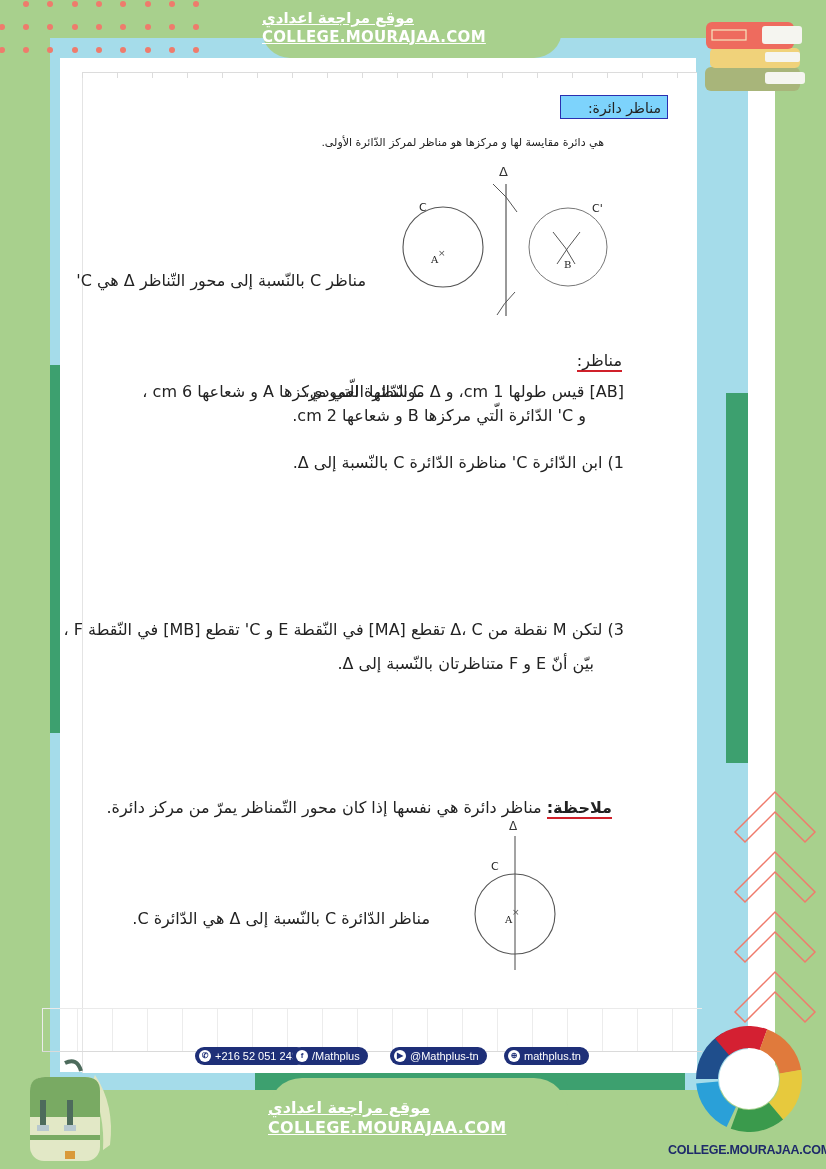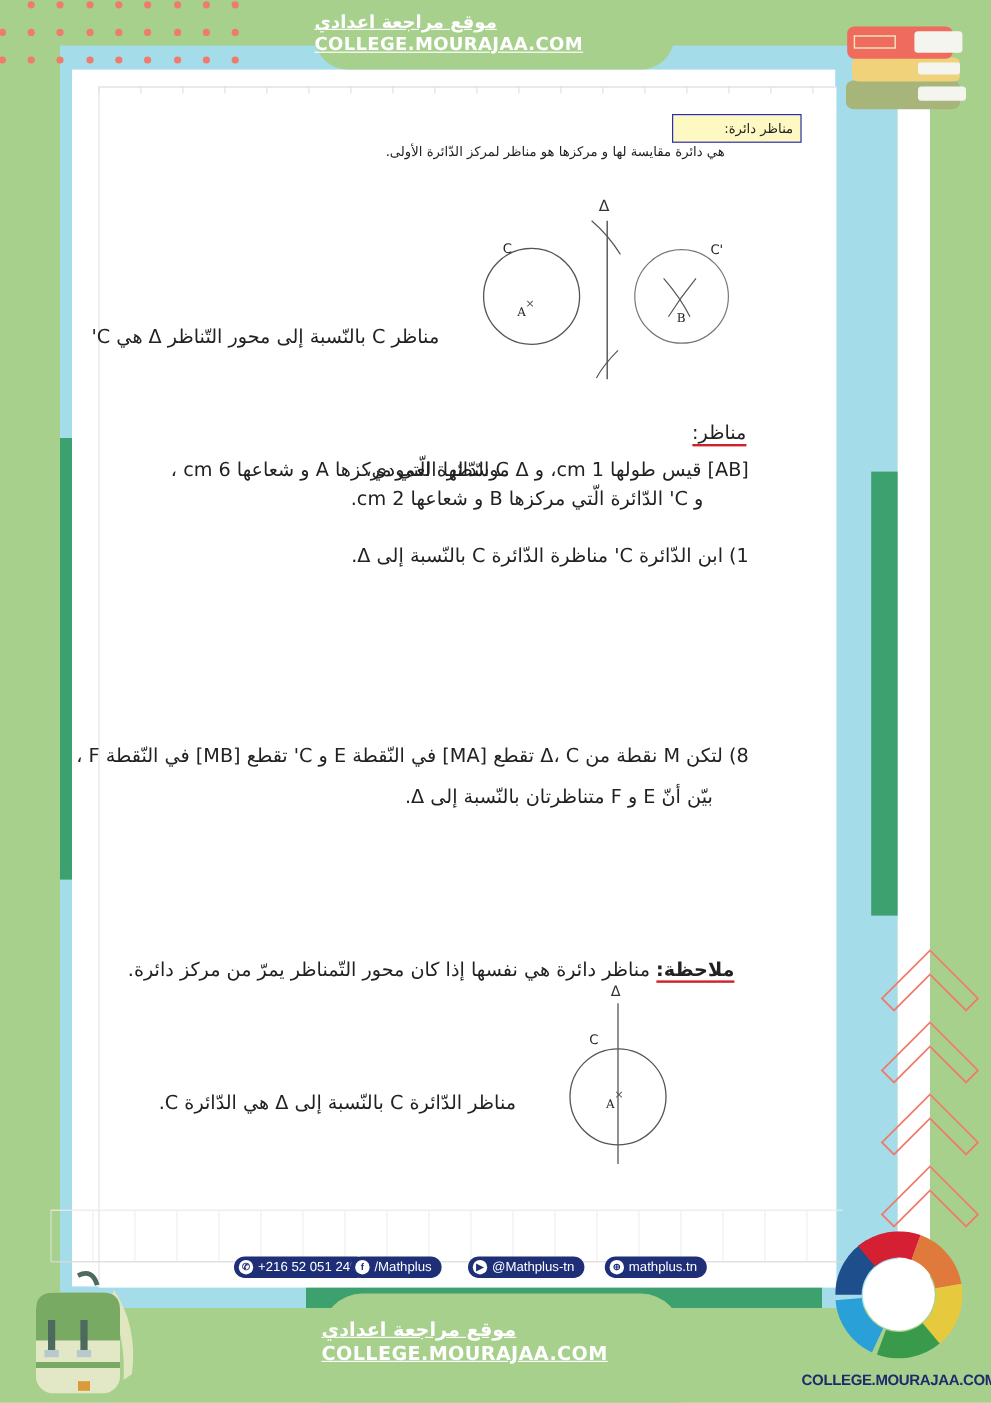--- a/index.html
+++ b/index.html
@@ -23,22 +23,22 @@
   .banner{background:#a8d08d;color:#fff;text-align:left;font-family:"DejaVu Sans",sans-serif;font-weight:bold;}
   #top-banner{left:262px;top:0;width:300px;height:58px;border-radius:0 0 28px 28px;}
   #bottom-banner{left:268px;top:1078px;width:300px;height:91px;border-radius:34px 34px 0 0;}
   .banner .ar{display:block;font-size:15px;text-decoration:underline;line-height:20px;}
   .banner .en{display:block;font-size:15px;text-decoration:underline;line-height:19px;letter-spacing:0.3px;}
   #top-banner .ar{padding-top:8px;}
   #bottom-banner .ar{padding-top:20px;font-size:16px;}
   #bottom-banner .en{font-size:16px;}
   
   .ar-text{direction:rtl;font-family:"DejaVu Sans",sans-serif;font-size:16px;color:#222;white-space:nowrap;}
-  #title-box{left:560px;top:95px;width:108px;height:24px;border:1.5px solid #2a2fb0;background:#fef9c3;
-     font-size:11px;direction:rtl;text-align:right;padding-right:6px;line-height:24px;box-sizing:border-box;color:#222;}
+  #title-box{left:560px;top:95px;width:108px;height:24px;border:1.5px solid #2a2fb0;background:#7dd3fc;
+     font-size:14px;direction:rtl;text-align:right;padding-right:6px;line-height:24px;box-sizing:border-box;color:#222;}
   .red-underline{border-bottom:2px solid #d0202a;}
   
   .pill{position:absolute;top:1047px;height:18px;border-radius:9px;background:#1e2f78;color:#fff;font-family:"Liberation Sans",sans-serif;
      font-size:11px;line-height:18px;padding:0 8px 0 4px;white-space:nowrap;display:flex;align-items:center;gap:4px;}
   .pill .ic{width:12px;height:12px;border-radius:50%;background:#fff;color:#1e2f78;font-size:8px;line-height:12px;text-align:center;font-weight:bold;}
   
   #logo-text{left:668px;top:1143px;width:150px;font-family:"Liberation Sans",sans-serif;font-weight:bold;font-size:12.5px;color:#1e2a6a;letter-spacing:-0.3px;}
 </style>
 </head>
 <body>
@@ -92,21 +92,21 @@
   <rect x="6" y="10" width="88" height="27" rx="6" fill="#ee6b5e"></rect>
   <rect x="62" y="14" width="40" height="18" rx="3" fill="#f5f5f0"></rect>
   <rect x="12" y="18" width="34" height="10" fill="none" stroke="#f5e7c0" stroke-width="1.2"></rect>
 </svg>
 
 <div class="abs" id="page"></div>
 <div class="abs" style="left:82px;top:72px;width:614px;height:6px;background-image:linear-gradient(to right,#dcdcdc 1px,transparent 1px);background-size:35px 100%;"></div>
 
 <div class="abs" id="title-box">مناظر دائرة:</div>
 
-<div class="abs ar-text" style="right:222px;top:120px;font-size:11px;">هي دائرة مقايسة لها و مركزها هو مناظر لمركز الدّائرة الأولى.</div>
+<div class="abs ar-text" style="right:222px;top:136px;font-size:11px;">هي دائرة مقايسة لها و مركزها هو مناظر لمركز الدّائرة الأولى.</div>
 
 <svg class="abs" style="left:395px;top:160px" width="225" height="160">
   <text x="104" y="16" font-family="DejaVu Sans, sans-serif" font-size="13" fill="#333">Δ</text>
   <line x1="111" y1="24" x2="111" y2="156" stroke="#555" stroke-width="1.2"></line>
   <path d="M98 24 Q112 36 122 52" fill="none" stroke="#555" stroke-width="1"></path>
   <path d="M102 155 Q108 144 120 132" fill="none" stroke="#555" stroke-width="1"></path>
   <circle cx="48" cy="87" r="40" fill="none" stroke="#555" stroke-width="1.1"></circle>
   <text x="24" y="51" font-family="DejaVu Sans, sans-serif" font-size="11" fill="#222">C</text>
   <text x="36" y="103" font-family="DejaVu Serif, serif" font-size="10" fill="#222">A</text>
   <text x="43" y="96" font-family="DejaVu Sans, sans-serif" font-size="9" fill="#555">×</text>
@@ -117,21 +117,21 @@
   <text x="169" y="108" font-family="DejaVu Serif, serif" font-size="10" fill="#222">B</text>
 </svg>
 <div class="abs ar-text" style="right:460px;top:271px;">مناظر C بالنّسبة إلى محور التّناظر Δ هي C'</div>
 
 <div class="abs ar-text red-underline" style="right:204px;top:351px;">مناظر:</div>
 <div class="abs ar-text" style="right:202px;top:382px;">[AB] قيس طولها 1 cm، و Δ موسّطها العمودي،</div>
 <div class="abs ar-text" style="right:402px;top:382px;">C الدّائرة الّتي مركزها A و شعاعها 6 cm ،</div>
 <div class="abs ar-text" style="right:240px;top:406px;">و C' الدّائرة الّتي مركزها B و شعاعها 2 cm.</div>
 <div class="abs ar-text" style="right:202px;top:453px;">1) ابن الدّائرة C' مناظرة الدّائرة C بالنّسبة إلى Δ.</div>
 
-<div class="abs ar-text" style="right:202px;top:620px;">8) لتكن M نقطة من Δ،  C تقطع [MA] في النّقطة E و C' تقطع [MB] في النّقطة F ،</div>
+<div class="abs ar-text" style="right:202px;top:620px;">3) لتكن M نقطة من Δ،  C تقطع [MA] في النّقطة E و C' تقطع [MB] في النّقطة F ،</div>
 <div class="abs ar-text" style="right:232px;top:654px;">بيّن أنّ E و F متناظرتان بالنّسبة إلى Δ.</div>
 
 <div class="abs ar-text" style="right:214px;top:798px;">
   <b class="red-underline">ملاحظة:</b>
   <span>مناظر دائرة هي نفسها إذا كان محور التّمناظر يمرّ من مركز دائرة.</span>
 </div>
 
 <svg class="abs" style="left:465px;top:816px" width="100" height="155">
   <text x="44" y="14" font-family="DejaVu Sans, sans-serif" font-size="12" fill="#333">Δ</text>
   <line x1="50" y1="20" x2="50" y2="154" stroke="#666" stroke-width="1.2"></line>

